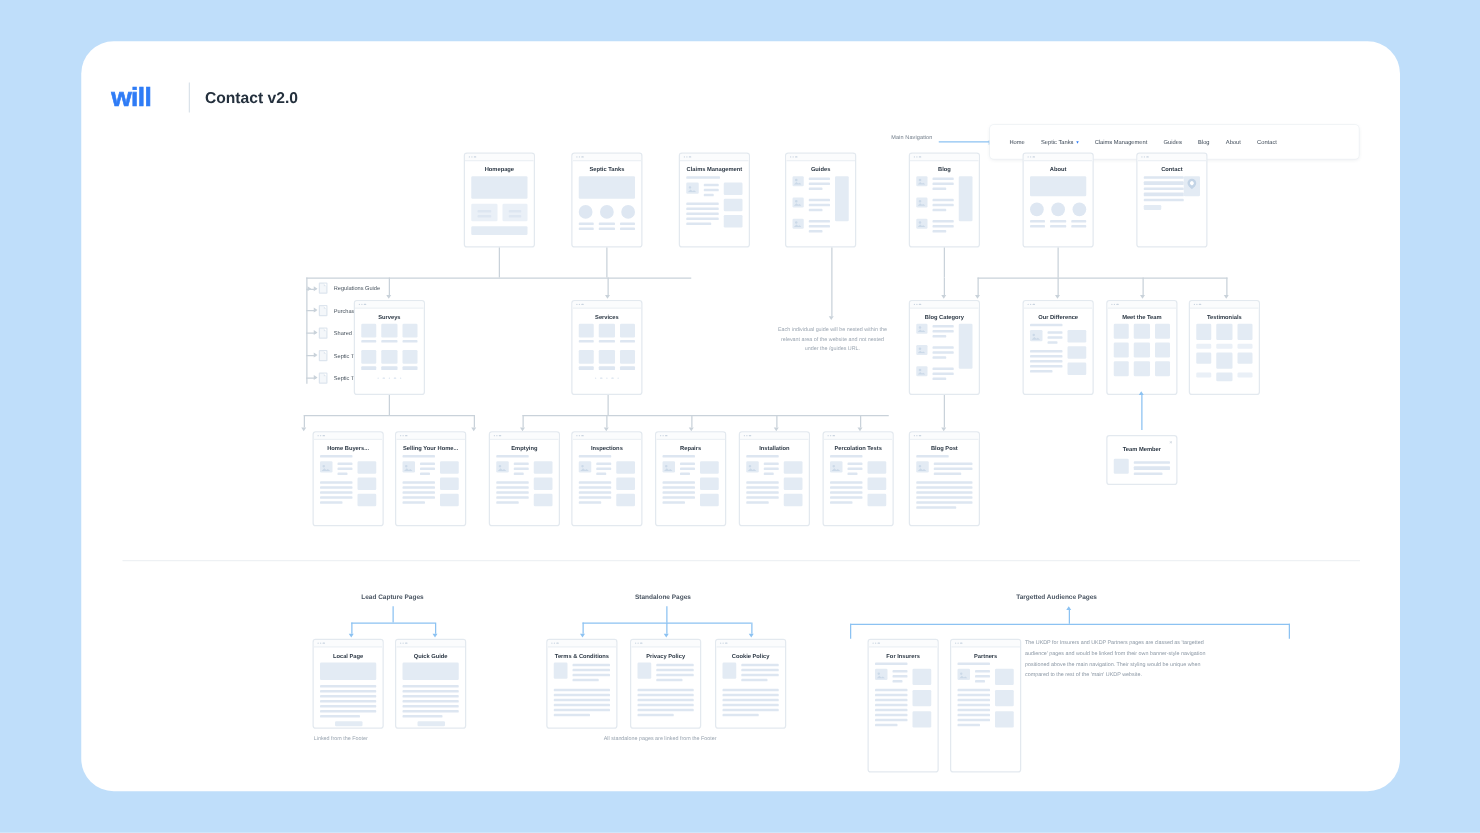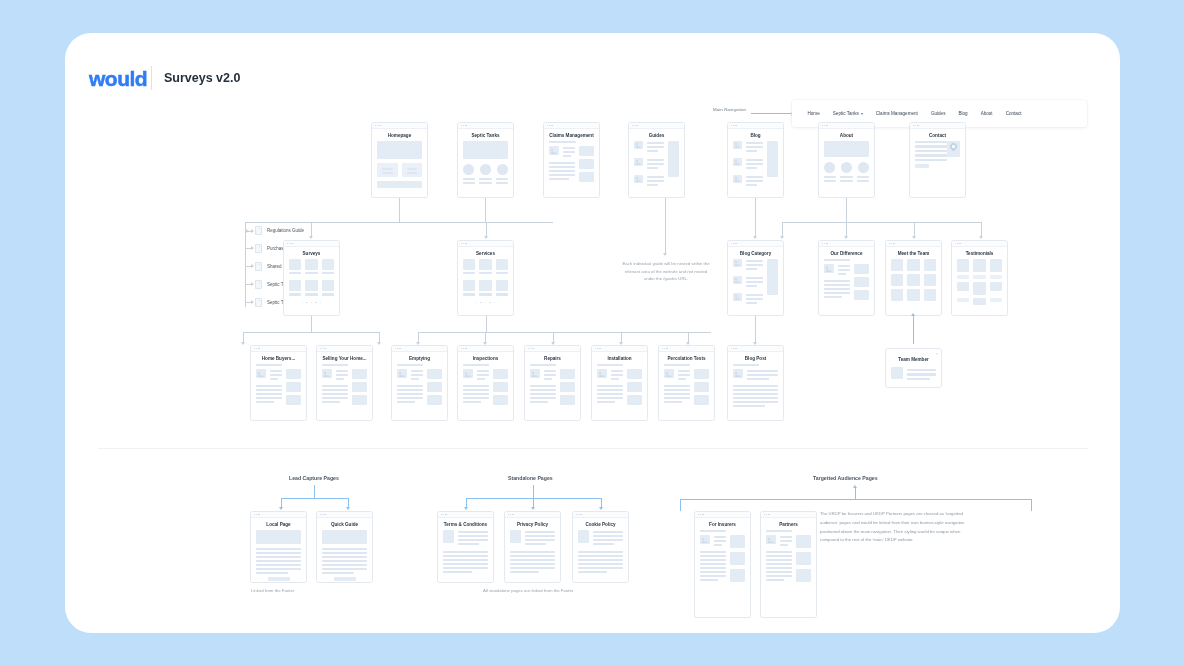--- a/index.html
+++ b/index.html
@@ -176,23 +176,23 @@
   .closex {
     position:absolute; font-size:4.4px; color:#c2ccd7; right:3px; top:2px;
   }
 </style>
 </head>
 <body>
 
 <div id="root">
   <div class="canvas">
 
-    <div class="logo">would</div>
+    <div class="logo">will</div>
     <div class="logo-divider"></div>
-    <div class="header-title">Surveys v2.0</div>
+    <div class="header-title">Contact v2.0</div>
 
     <div class="nav-label">Main Navigation</div>
     <div class="nav-line"></div>
 
     <div class="navbar">
       <div class="nav-item">
         <span>Home</span>
       </div>
       <div class="nav-item">
         <span>Septic Tanks</span>

